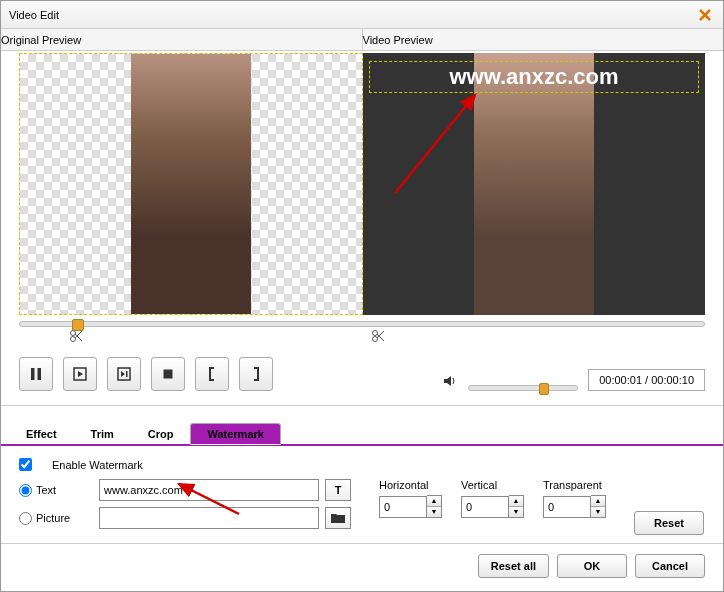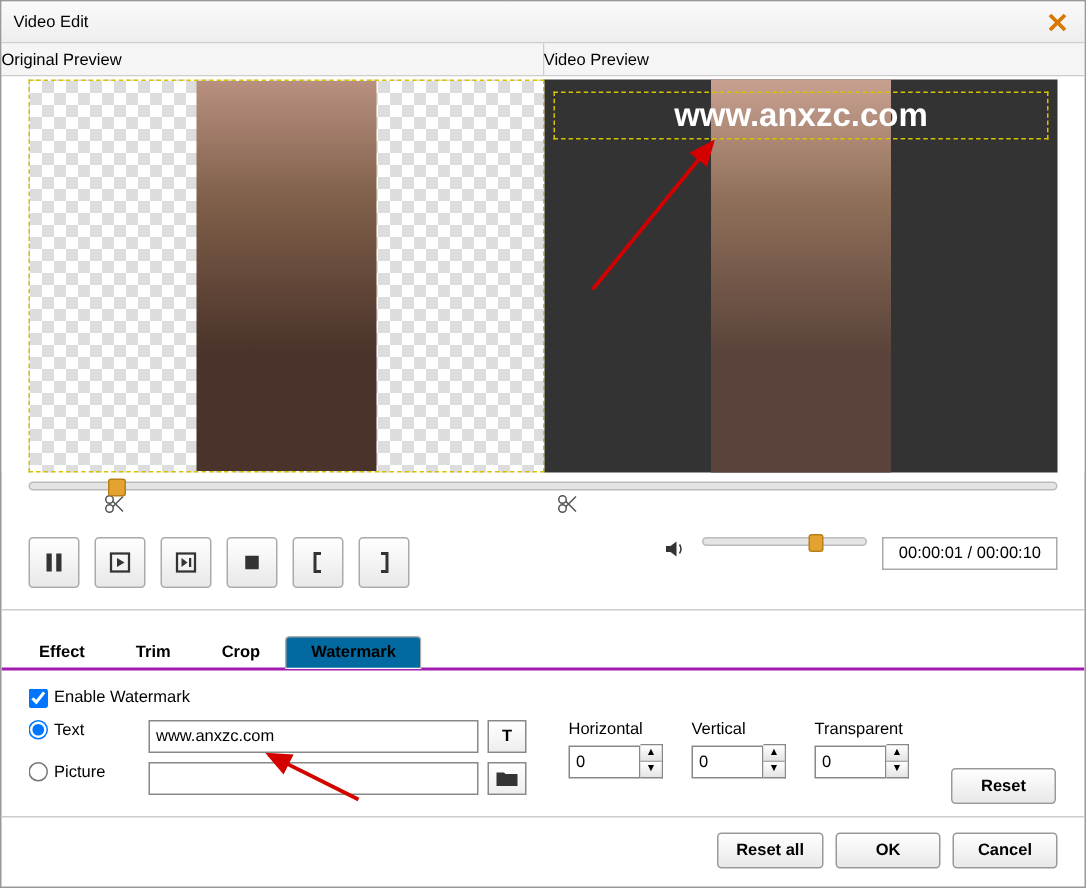--- a/index.html
+++ b/index.html
@@ -21,38 +21,38 @@
 .video-frame2 { width: 120px; height: 100%; background: linear-gradient(#c8a090 0%, #90705a 30%, #5a433a 70%); margin: 0 auto; }
 .wm-text { position: absolute; top: 8px; left: 6px; right: 6px; color: #fff; font-size: 22px; font-weight: bold; text-align: center; border: 1px dashed #d4c400; padding: 2px 4px; }
 .arrow-svg { position: absolute; pointer-events: none; }
 
 .timeline { padding: 6px 18px 2px; }
 .track { height: 6px; background: #e4e4e4; border: 1px solid #bbb; border-radius: 3px; position: relative; }
 .track .thumb { position: absolute; top: -3px; width: 12px; height: 12px; background: #e4a330; border: 1px solid #b87f18; border-radius: 2px; }
 .cut-icons { display: flex; justify-content: space-between; padding: 2px 0 0; }
 .cut-icons span { display:inline-block; }
 
-.controls { display: flex; align-items: flex-start; padding: 10px 18px 14px; gap: 10px; border-bottom: 1px solid #ccc; }
+.controls { display: flex; align-items: flex-end; padding: 10px 18px 14px; gap: 10px; border-bottom: 1px solid #ccc; }
 .ctrl-btn { width: 34px; height: 34px; background: linear-gradient(#fff,#e8e8e8); border: 1px solid #aaa; border-radius: 3px; display: flex; align-items: center; justify-content: center; cursor: pointer; }
 .ctrl-btn svg { width: 18px; height: 18px; }
 .control-spacer { flex: 1; }
 .vol-icon svg { width: 16px; height: 16px; }
 .vol-slider { width: 110px; height: 6px; background: #e4e4e4; border: 1px solid #bbb; border-radius:3px; position:relative; }
 .vol-slider .vthumb { position:absolute; top:-3px; left:70px; width:10px; height:12px; background:#e4a330; border:1px solid #b87f18; border-radius:2px; }
 .time-box { border: 1px solid #aaa; background: #fff; padding: 4px 10px; font-size: 11px; }
 
 .tabs { display: flex; border-bottom: 2px solid #a21caf; padding-left: 8px; margin-top: 16px; height: 24px; font-weight: bold; }
 .tab { padding: 4px 16px 3px; border: 1px solid transparent; cursor: pointer; position: relative; top: 1px; }
-.tab.active { border: 1px solid #aaa; border-bottom: 1px solid #fff; background: #0369a1; border-radius: 3px 3px 0 0; }
+.tab.active { border: 1px solid #aaa; border-bottom: 1px solid #fff; background: #a21caf; border-radius: 3px 3px 0 0; }
 
 .tab-content { padding: 12px 18px 8px; border-bottom: 1px solid #ccc; }
-.enable-row { margin-bottom: 8px; display:flex; gap:4px; }
+.enable-row { margin-bottom: 8px; display:flex; align-items:center; gap:20px; }
 .wm-grid { display: flex; gap: 28px; align-items: flex-start; }
 .left-col { }
-.wm-row { display: flex; align-items: flex-start; margin-bottom: 6px; gap: 6px; }
+.wm-row { display: flex; align-items: center; margin-bottom: 6px; gap: 6px; }
 .wm-row label { width: 74px; display:flex; align-items:center; gap:4px; }
 .wm-input { width: 220px; height: 22px; border: 1px solid #888; padding: 0 4px; }
 .small-btn { width: 26px; height: 22px; border: 1px solid #888; background: linear-gradient(#fff,#eee); display:flex; align-items:center; justify-content:center; cursor:pointer; font-weight:bold; font-family:'Times New Roman',serif; font-size:14px; }
 .pos-col { }
 .pos-row { display: flex; gap: 19px; }
 .pos-item label { display:block; margin-bottom:4px; }
 .spin { display:flex; align-items:center; }
 .spin input { width: 48px; height: 22px; border:1px solid #888; padding:0 4px; }
 .spin-btns { display:flex; flex-direction:column; border:1px solid #888; border-left:none; }
 .spin-btns div { width:14px; height:10.5px; background:linear-gradient(#fff,#e4e4e4); font-size:7px; text-align:center; line-height:10px; cursor:pointer; }

